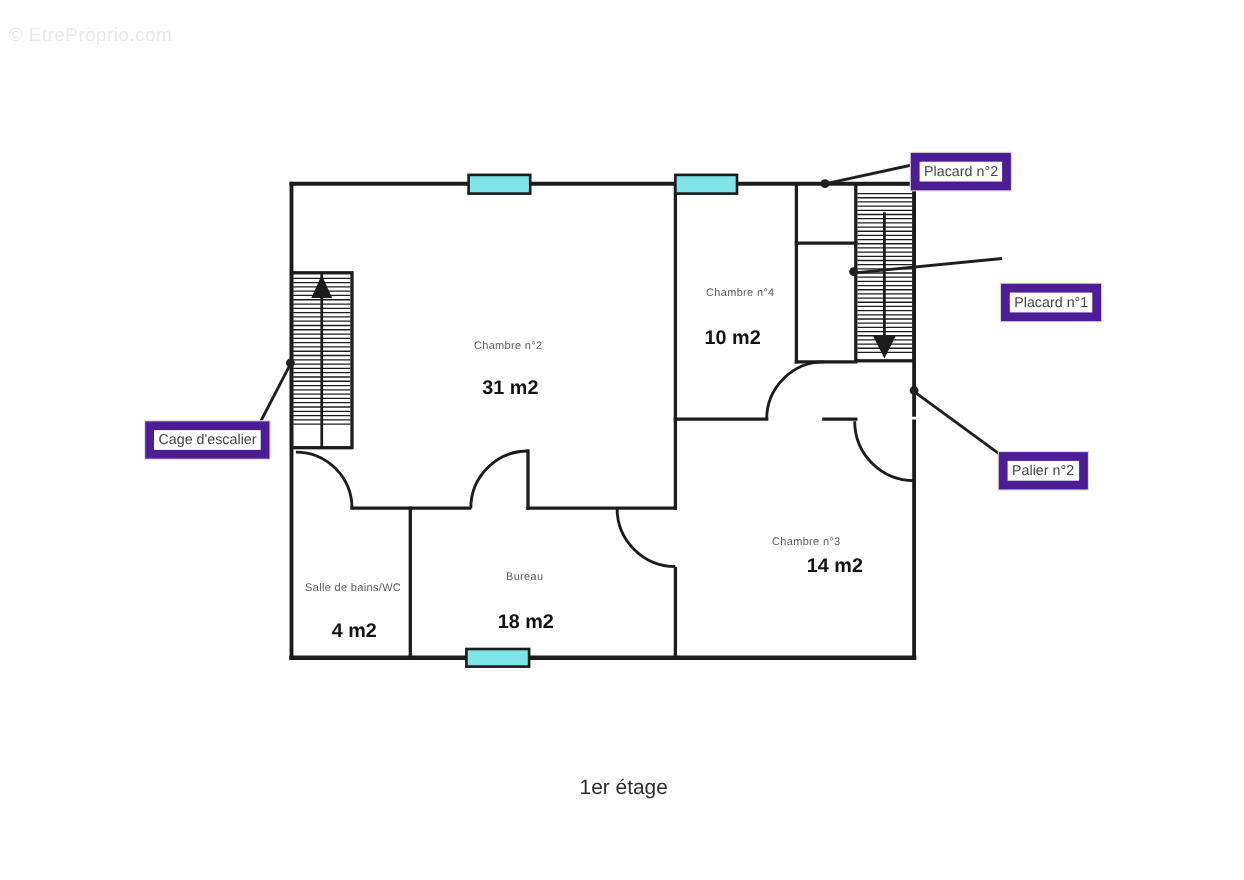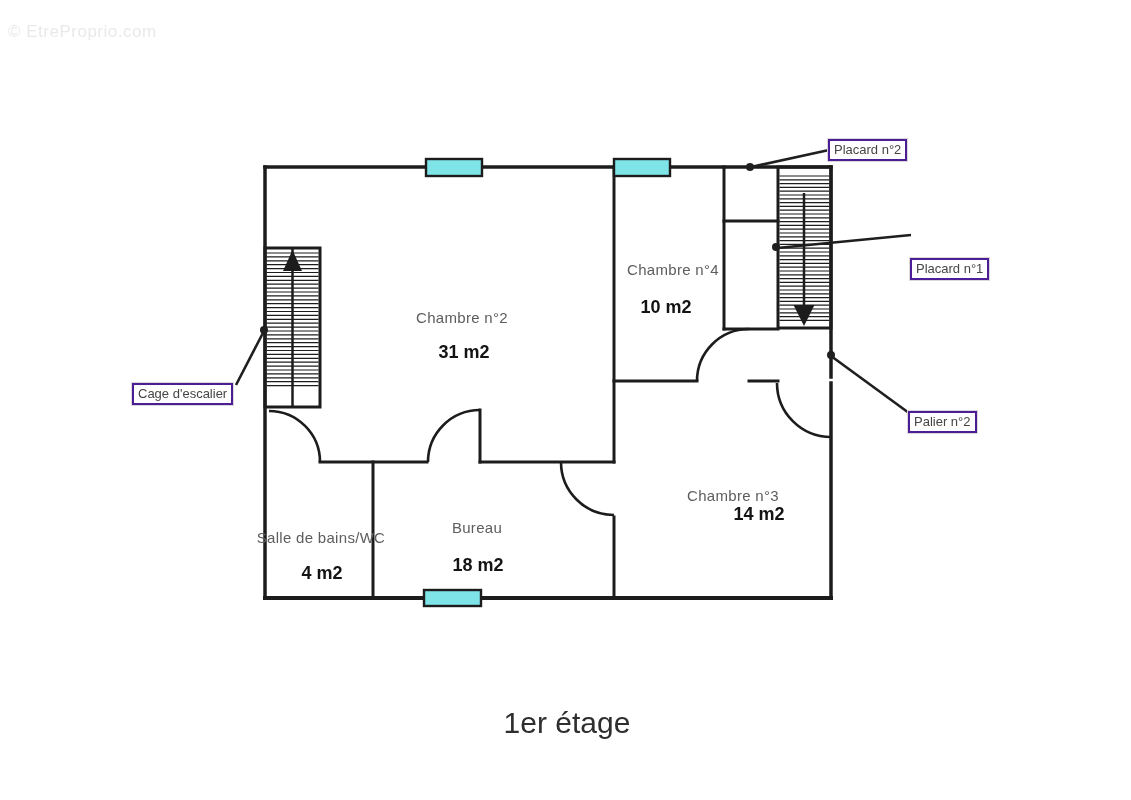--- a/index.html
+++ b/index.html
@@ -3,29 +3,29 @@
 <meta charset="utf-8">
 <style>
   html,body{margin:0;padding:0;background:#ffffff;}
   #stage{
     position:relative;width:1131px;height:800px;background:#ffffff;
     font-family:"Liberation Sans", sans-serif;overflow:hidden;
   }
   #plan-svg{position:absolute;left:0;top:0;}
   .txt{position:absolute;white-space:nowrap;}
   .centered{transform:translateX(-50%);}
-  .room-name{font-size:15px;color:#5d5d5d;letter-spacing:.3px;}
+  .room-name{font-size:10px;color:#5d5d5d;letter-spacing:.3px;}
   .room-area{font-size:18px;font-weight:bold;color:#141414;}
   .callout{
     font-size:13px;color:#454545;background:#fff;
-    border:2px solid #4c1d95;padding:1px 4px 2px 4px;line-height:15px;
+    border:8px solid #4c1d95;padding:1px 4px 2px 4px;line-height:15px;
     box-shadow:0 0 0 1px #d9d9d9;
   }
   .watermark{font-size:17px;color:#e9e9e9;letter-spacing:.5px;}
-  .floor-title{font-size:30px;color:#2e2e2e;}
+  .floor-title{font-size:19px;color:#2e2e2e;}
 </style>
 </head>
 <body>
 
 <div id="stage">
 
   <svg id="plan-svg" xmlns="http://www.w3.org/2000/svg" width="1131" height="800">
       <line x1="265" y1="167" x2="831" y2="167" stroke="#1c1c1c" stroke-width="3.5" stroke-linecap="square"></line>
       <line x1="265" y1="167" x2="265" y2="598" stroke="#1c1c1c" stroke-width="3.5" stroke-linecap="square"></line>
       <line x1="265" y1="598" x2="831" y2="598" stroke="#1c1c1c" stroke-width="4" stroke-linecap="square"></line>

